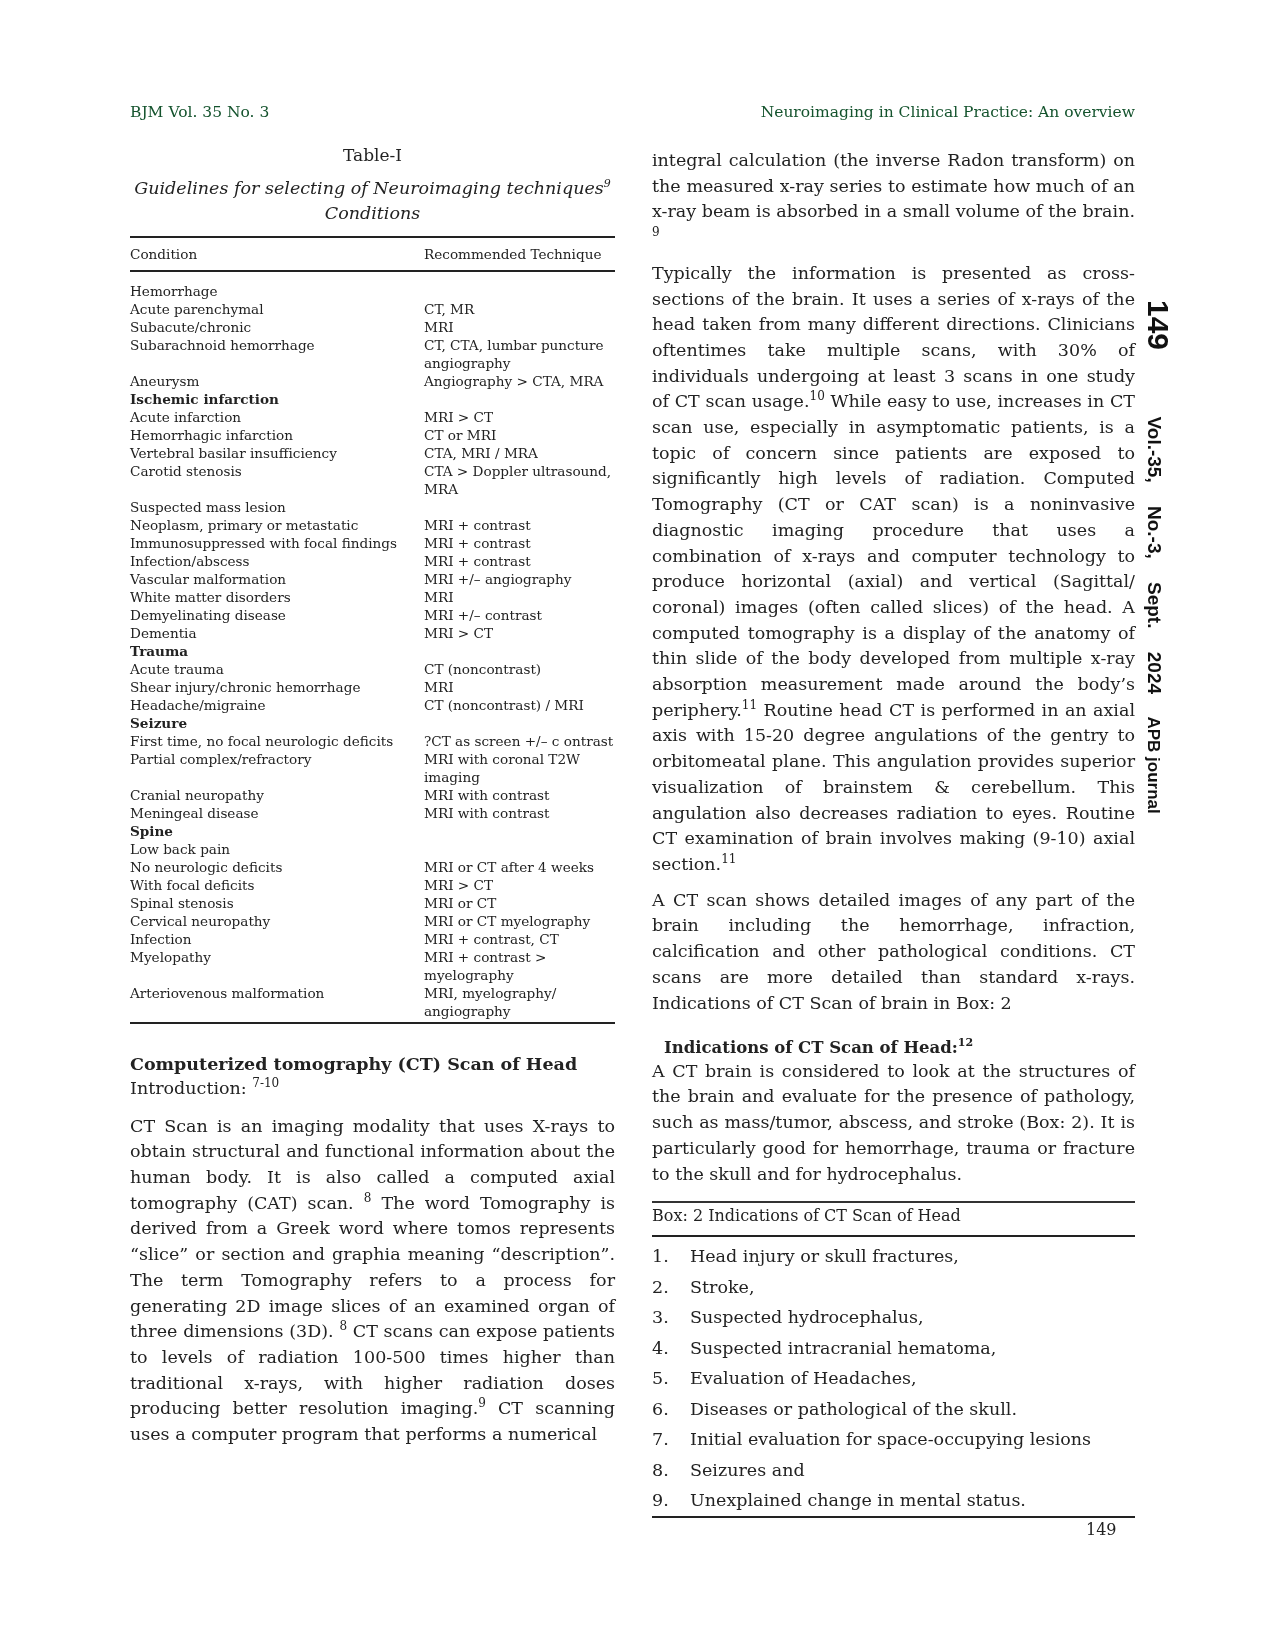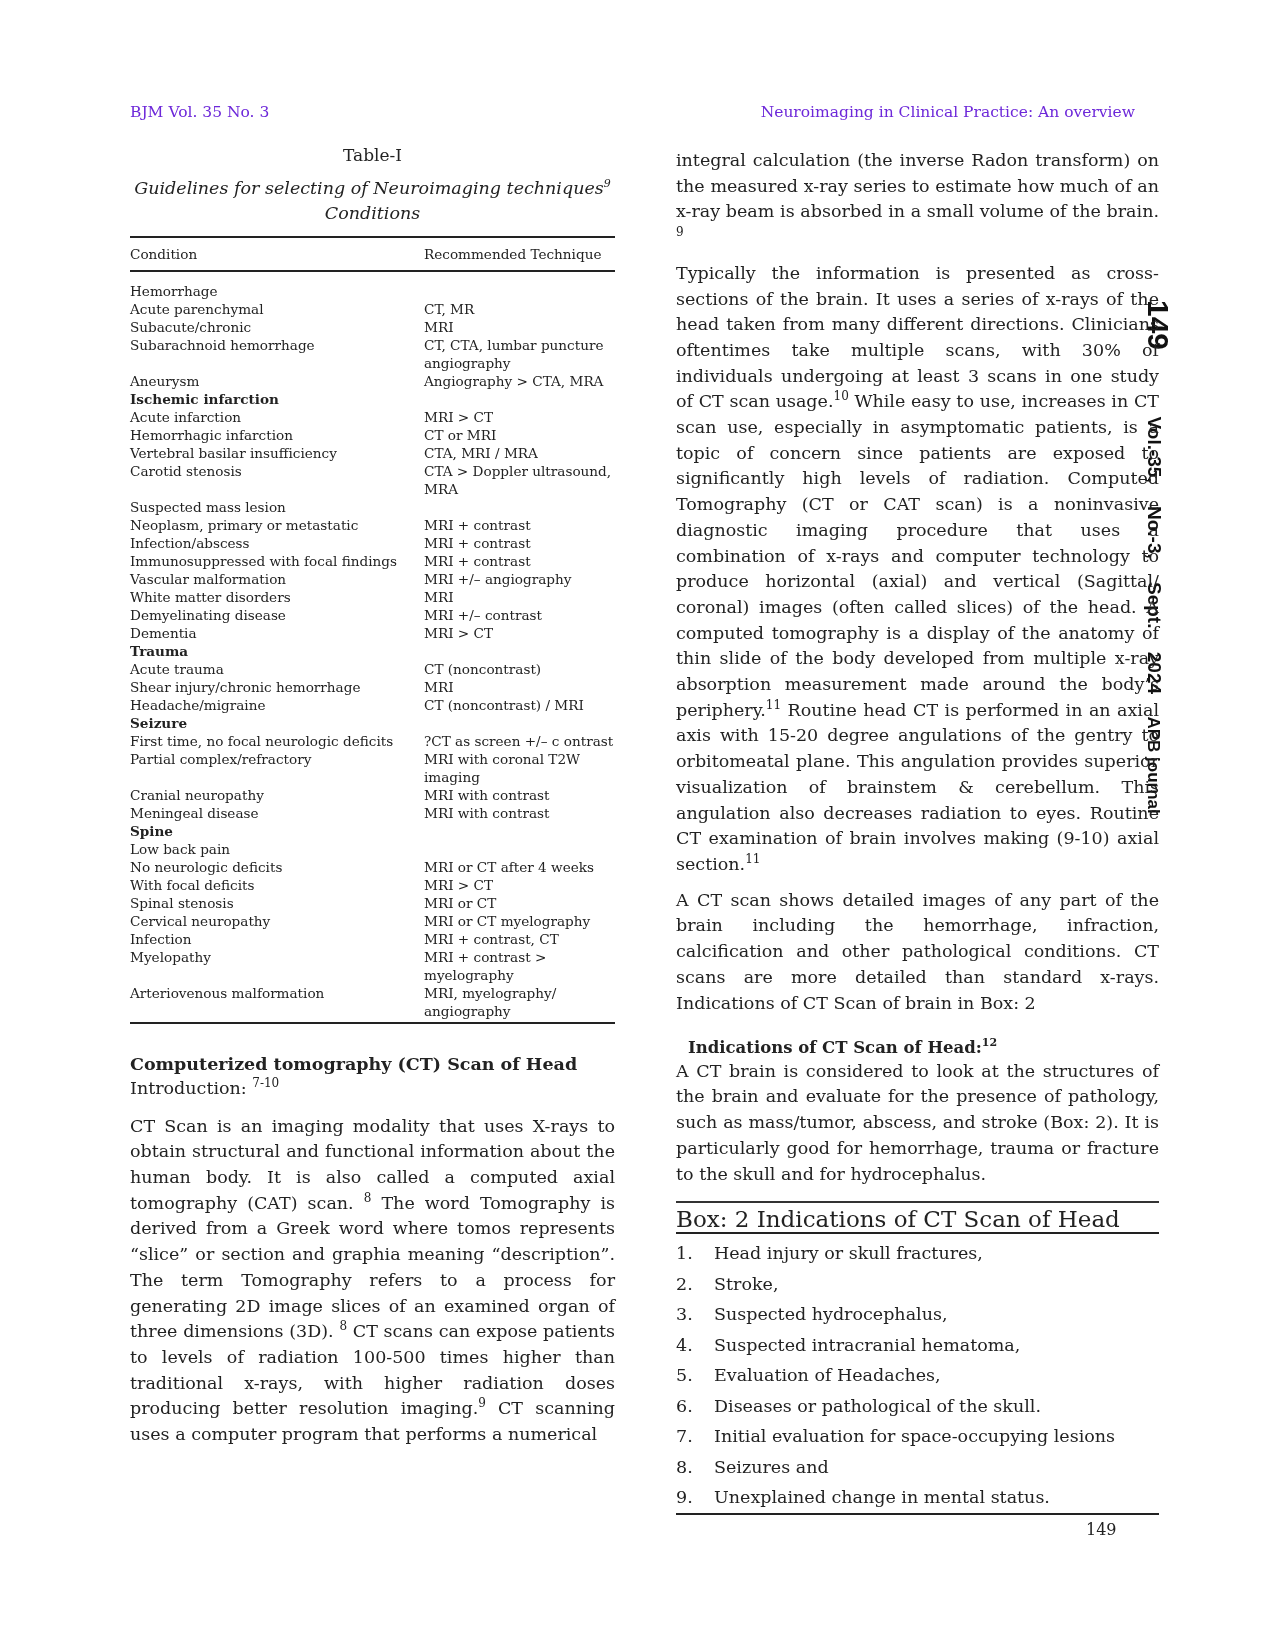--- a/index.html
+++ b/index.html
@@ -1,43 +1,43 @@
 <!DOCTYPE html>
 <html><head>
 <meta charset="utf-8">
 <style>
   html, body { margin: 0; padding: 0; background: #ffffff; }
   body { width: 1275px; height: 1650px; position: relative; overflow: hidden;
          font-family: "DejaVu Serif", "Liberation Serif", serif; color: #222; }
-  .running-head { position: absolute; top: 103px; font-size: 15.5px; color: #6d28d9; }
+  .running-head { position: absolute; top: 103px; font-size: 15.5px; color: #14532d; }
   .rh-left { left: 130px; }
   .rh-right { right: 140px; }
   .col-left { position: absolute; left: 130px; top: 145px; width: 485px; }
-  .col-right { position: absolute; left: 676px; top: 148px; width: 483px; }
+  .col-right { position: absolute; left: 652px; top: 148px; width: 483px; }
   .table-title { text-align: center; font-weight: normal; font-size: 17px; margin: 0 0 6px 0; }
   .table-subtitle { text-align: center; font-style: italic; font-size: 17.5px; line-height: 25px; margin: 0; }
   .table-subtitle sup { font-size: 11px; }
   table.guide { width: 485px; border-collapse: collapse; margin-top: 10px; font-size: 13.6px; line-height: 18px; }
   table.guide thead th { text-align: left; font-weight: normal; font-size: 13.6px; padding: 7px 0 7px 0;
     border-top: 2.5px solid #222; border-bottom: 2.5px solid #222; }
   table.guide thead th.tech { padding-left: 0; }
   table.guide tbody tr:first-child td { padding-top: 10px; }
   table.guide tbody tr:last-child td { padding-bottom: 2px; border-bottom: 2.5px solid #222; }
   table.guide td { vertical-align: top; padding: 0; }
   table.guide td.cond { width: 294px; }
   table.guide td.bold { font-weight: bold; }
   .section-heading { font-weight: bold; font-size: 17.5px; margin: 30px 0 2px 0; }
   .intro-line { font-size: 17.5px; margin: 0 0 16px 0; }
   .intro-line sup { font-size: 12px; }
   p.body { font-size: 17.5px; line-height: 25.7px; text-align: justify; margin: 0 0 10px 0; }
   p.body sup { font-size: 12px; line-height: 0; }
   .indications-heading { font-weight: bold; font-size: 16.5px; margin: 20px 0 2px 12px; }
   .indications-heading sup { font-size: 11px; }
   .box { margin-top: 14px; border-top: 2px solid #333; }
-  .box-title { font-size: 23px; padding: 3px 0 0 0; border-bottom: 2px solid #222; }
+  .box-title { font-size: 16px; padding: 3px 0 10px 0; border-bottom: 2px solid #222; }
   .box-list { list-style: none; margin: 0; padding: 4px 0 0 0; border-bottom: 2.5px solid #222; }
   .box-list li { font-size: 17.5px; line-height: 30.5px; display: flex; }
   .box-list .num { width: 38px; flex: none; }
   .side-text { position: absolute; left: 1175px; top: 300px; transform-origin: 0 0; transform: rotate(90deg);
     white-space: nowrap; font-family: "Liberation Sans", "DejaVu Sans", sans-serif; font-weight: bold; color: #111; }
   .side-text .pg { font-size: 30px; margin-right: 62px; }
   .side-text .meta { font-size: 19px; word-spacing: 18px; }
   .side-text .journal { font-size: 17px; margin-left: 18px; }
   .page-number { position: absolute; left: 1086px; top: 1520px; font-size: 16px; }
 </style>
@@ -110,25 +110,25 @@
         </tr>
         <tr>
           <td class="cond">Suspected mass lesion</td>
           <td></td>
         </tr>
         <tr>
           <td class="cond">Neoplasm, primary or metastatic</td>
           <td>MRI + contrast</td>
         </tr>
         <tr>
+          <td class="cond">Immunosuppressed with focal findings</td>
+          <td>MRI + contrast</td>
+        </tr>
+        <tr>
           <td class="cond">Infection/abscess</td>
-          <td>MRI + contrast</td>
-        </tr>
-        <tr>
-          <td class="cond">Immunosuppressed with focal findings</td>
           <td>MRI + contrast</td>
         </tr>
         <tr>
           <td class="cond">Vascular malformation</td>
           <td>MRI +/– angiography</td>
         </tr>
         <tr>
           <td class="cond">White matter disorders</td>
           <td>MRI</td>
         </tr>

